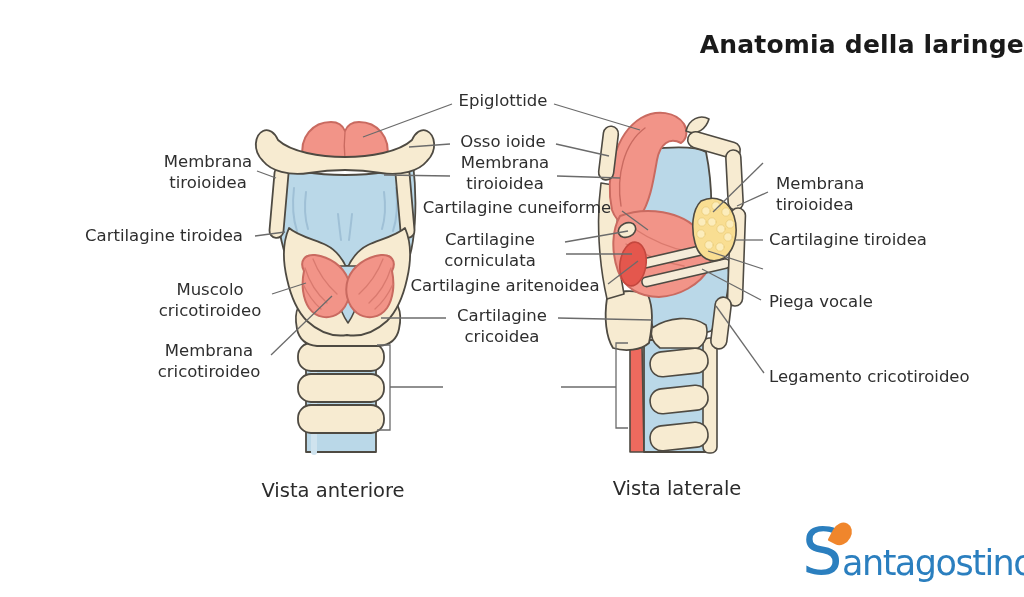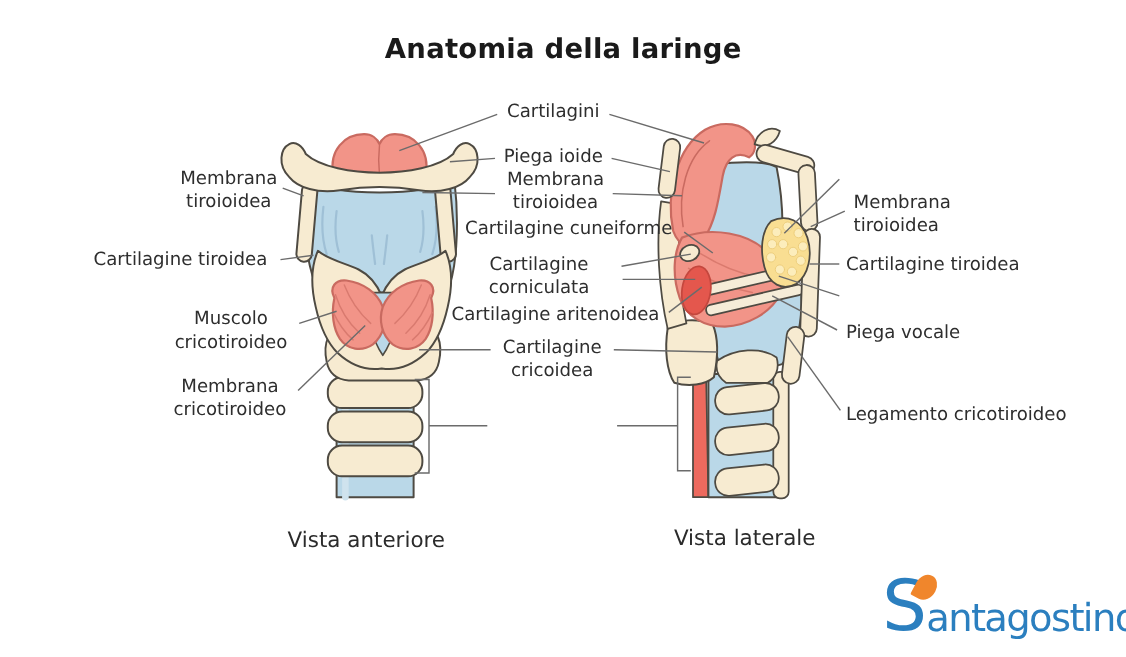--- a/index.html
+++ b/index.html
@@ -6,21 +6,21 @@
   .canvas{
     position:relative;
     width:1024px;height:597px;
     background:#ffffff;
     font-family:"DejaVu Sans","Liberation Sans",sans-serif;
     overflow:hidden;
   }
   .art{position:absolute;left:0;top:0;width:1024px;height:597px;}
   .title{
     position:absolute;left:0;top:30px;width:1024px;
-    text-align:center;font-size:25px;font-weight:bold;color:#1a1a1a;
+    text-align:right;font-size:25px;font-weight:bold;color:#1a1a1a;
     letter-spacing:0.2px;
   }
   .lbl{
     position:absolute;
     font-size:16.5px;line-height:1.28;color:#2e2e2e;
     white-space:pre-line;text-align:center;transform:translateX(-50%);
   }
   .lbl.anchor-left{transform:none;text-align:left;}
   .caption{
     position:absolute;font-size:19.5px;color:#2b2b2b;
@@ -162,22 +162,22 @@
       <line x1="768" y1="192" x2="737" y2="206"></line>
       <line x1="763" y1="240" x2="736" y2="240"></line>
       <line x1="763" y1="269" x2="708" y2="251"></line>
       <line x1="761" y1="300" x2="702" y2="269"></line>
       <line x1="764" y1="373" x2="716" y2="306"></line>
     </g>
   </svg>
 
   <div class="title">Anatomia della laringe</div>
 
-  <div class="lbl" style="left:503px;top:90px">Cartilagini</div>
-  <div class="lbl" style="left:503px;top:131px">Piega ioide</div>
+  <div class="lbl" style="left:503px;top:90px">Epiglottide</div>
+  <div class="lbl" style="left:503px;top:131px">Osso ioide</div>
   <div class="lbl" style="left:505px;top:152px">Membrana
 tiroioidea</div>
   <div class="lbl" style="left:517px;top:197px">Cartilagine cuneiforme</div>
   <div class="lbl" style="left:490px;top:229px">Cartilagine
 corniculata</div>
   <div class="lbl" style="left:505px;top:275px">Cartilagine aritenoidea</div>
   <div class="lbl" style="left:502px;top:305px">Cartilagine
 cricoidea</div>
 
   <div class="lbl" style="left:208px;top:151px">Membrana

